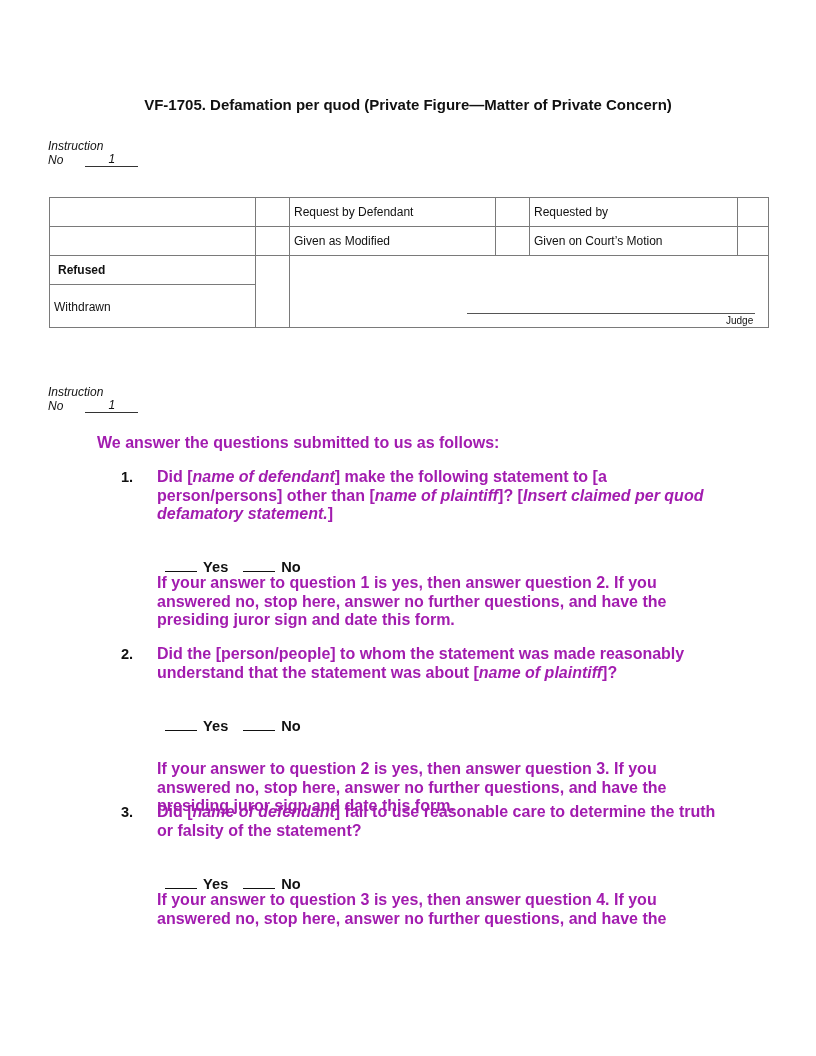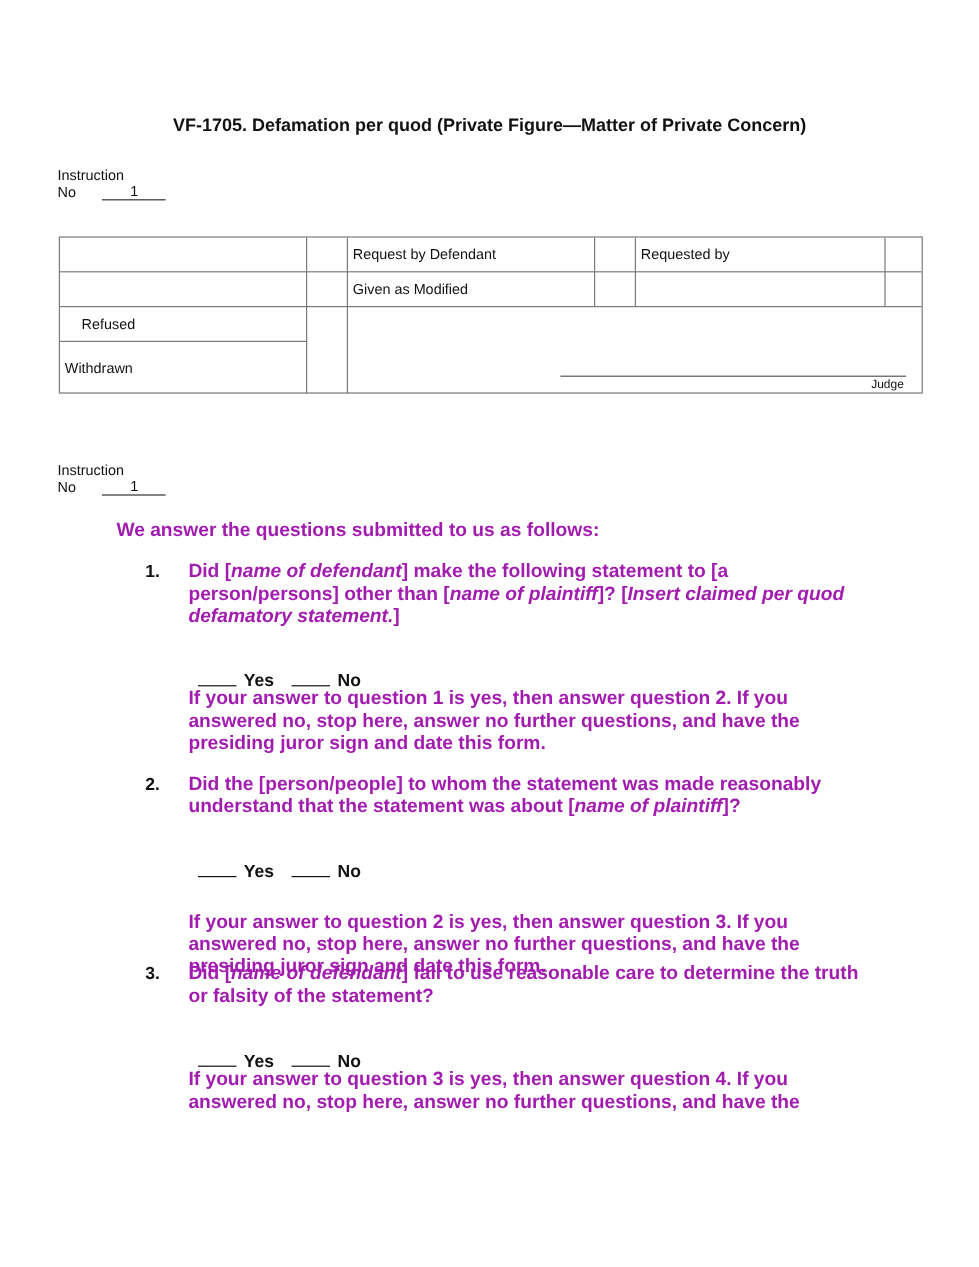--- a/index.html
+++ b/index.html
@@ -5,21 +5,21 @@
     * { margin: 0; padding: 0; box-sizing: border-box; }
     html, body { width: 816px; height: 1056px; background: #ffffff; overflow: hidden; }
     body { position: relative; font-family: "Liberation Sans", sans-serif; color: #111111; }
 
     .title {
       position: absolute; top: 96px; left: 0; width: 816px;
       text-align: center; font-weight: bold; font-size: 15px; letter-spacing: 0;
     }
 
     .instr {
-      position: absolute; left: 48px; font-size: 12px; line-height: 14px; color: #111;
+      position: absolute; left: 48px; font-size: 12px; line-height: 14px; color: #111; font-style: italic;
     }
     .instr .no-row { display: flex; align-items: flex-end; }
     .instr .no-line {
       display: inline-block; width: 53px; margin-left: 22px;
       border-bottom: 1px solid #333; text-align: center; line-height: 13px; height: 14px;
     }
 
     .req-table {
       position: absolute; left: 49px; top: 197px; width: 720px; height: 131px;
       border: 1px solid #7a7a7a;
@@ -70,23 +70,24 @@
 
   <div class="cell" style="left:206px; top:0; width:33px; height:28px;"></div>
   <div class="cell" style="left:240px; top:0; width:205px; height:28px;">Request by Defendant</div>
   <div class="cell" style="left:446px; top:0; width:33px; height:28px;"></div>
   <div class="cell" style="left:480px; top:0; width:207px; height:28px;">Requested by</div>
   <div class="cell" style="left:688px; top:0; width:30px; height:28px;"></div>
 
   <div class="cell" style="left:206px; top:29px; width:33px; height:28px;"></div>
   <div class="cell" style="left:240px; top:29px; width:205px; height:28px;">Given as Modified</div>
   <div class="cell" style="left:446px; top:29px; width:33px; height:28px;"></div>
+  <div class="cell" style="left:480px; top:29px; width:207px; height:28px;">Given on Court’s Motion</div>
   <div class="cell" style="left:688px; top:29px; width:30px; height:28px;"></div>
 
-  <div class="cell" style="left:14px; top:58px; width:205px; height:28px;">Refused</div>
+  <div class="cell" style="left:4px; top:58px; width:205px; height:28px;font-weight:bold;">Refused</div>
   <div class="cell" style="left:206px; top:58px; width:33px; height:28px;"></div>
   <div class="cell" style="left:0; top:87px; width:205px; height:43px;">Withdrawn</div>
   <div class="cell" style="left:206px; top:87px; width:33px; height:43px;"></div>
 
   <div class="judge-line" style="left:417px; top:115px; width:288px;"></div>
   <div class="judge-label" style="left:676px; top:117px;">Judge</div>
 </div>
 
 <div class="instr" style="top:385px;">
   <div>Instruction</div>

